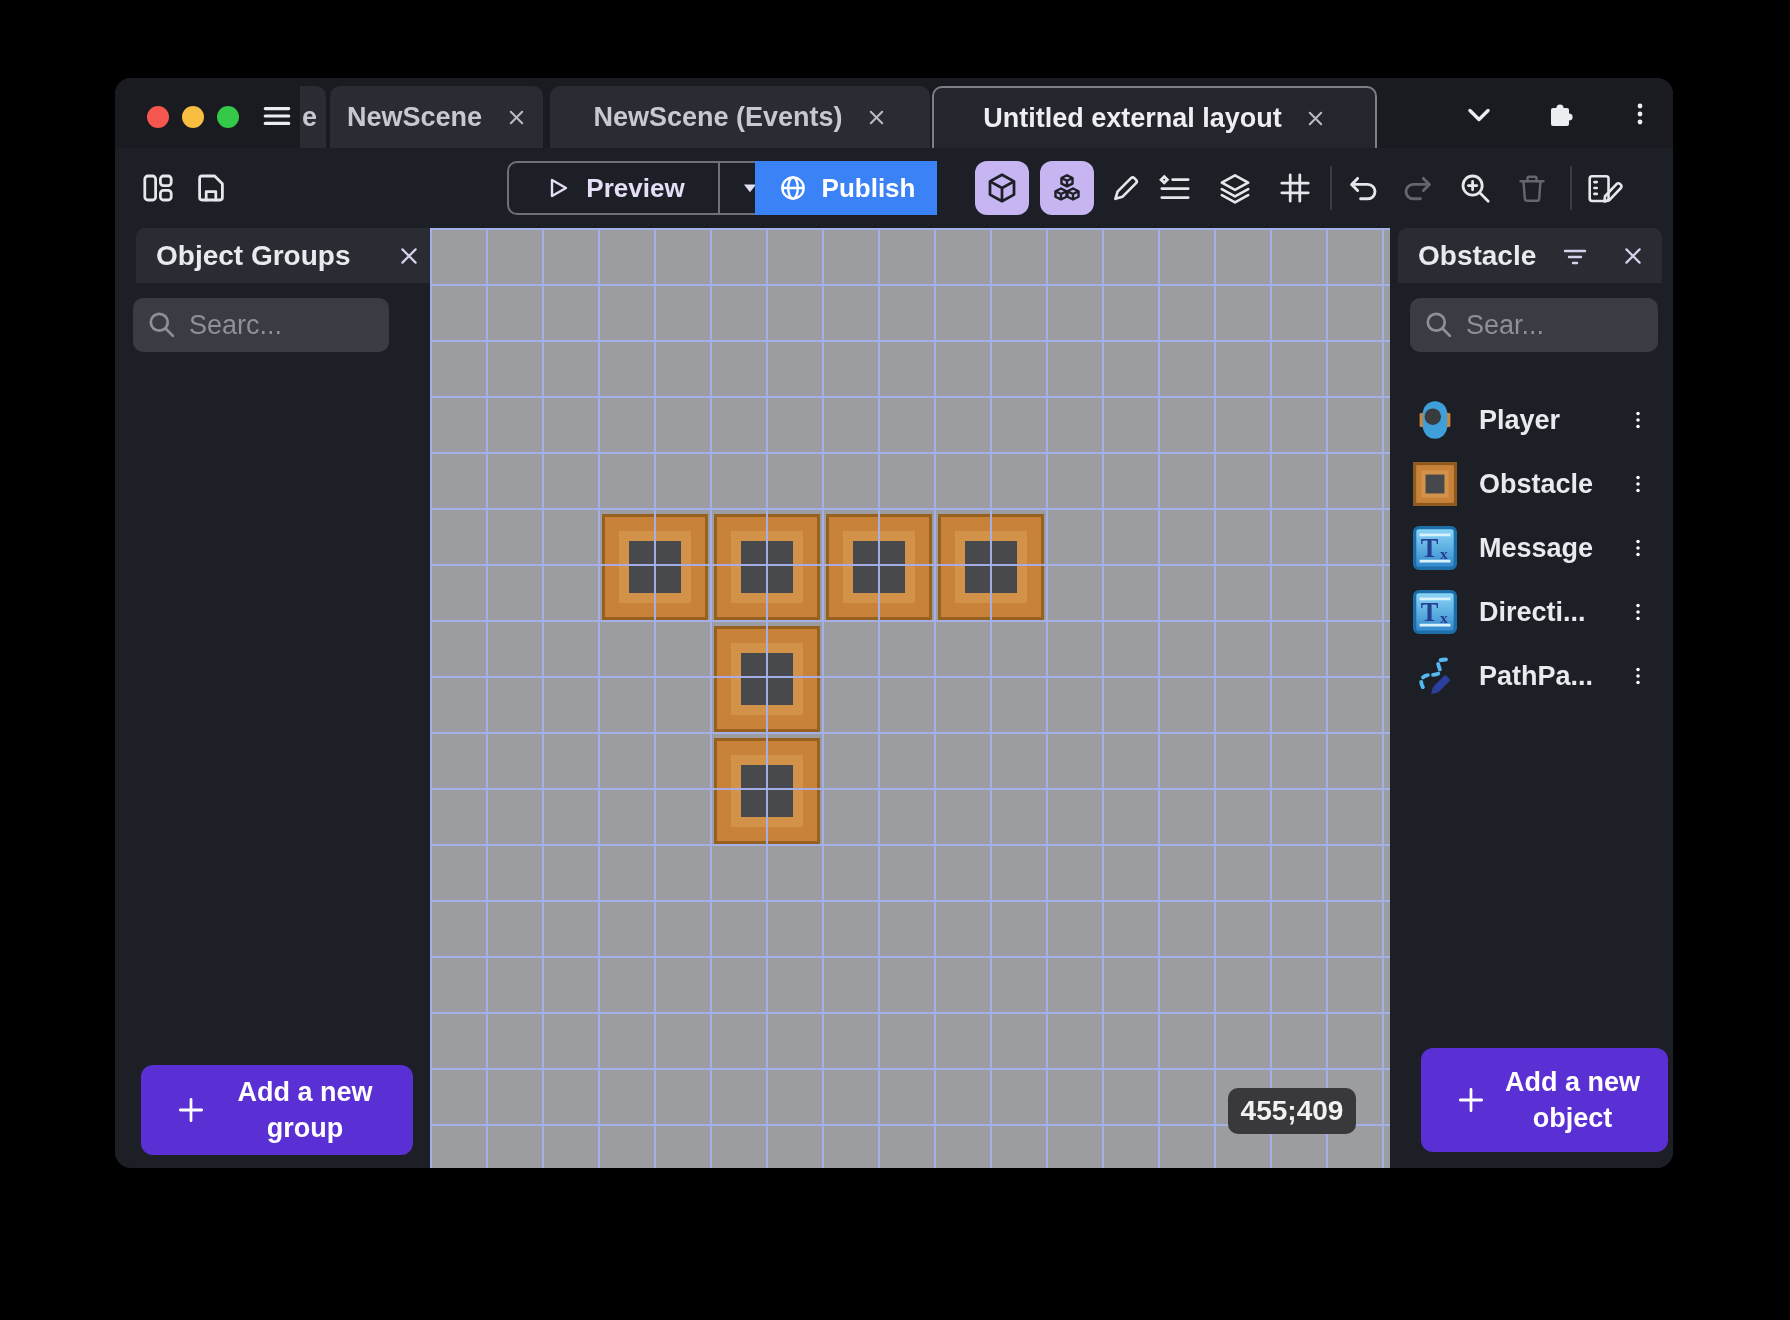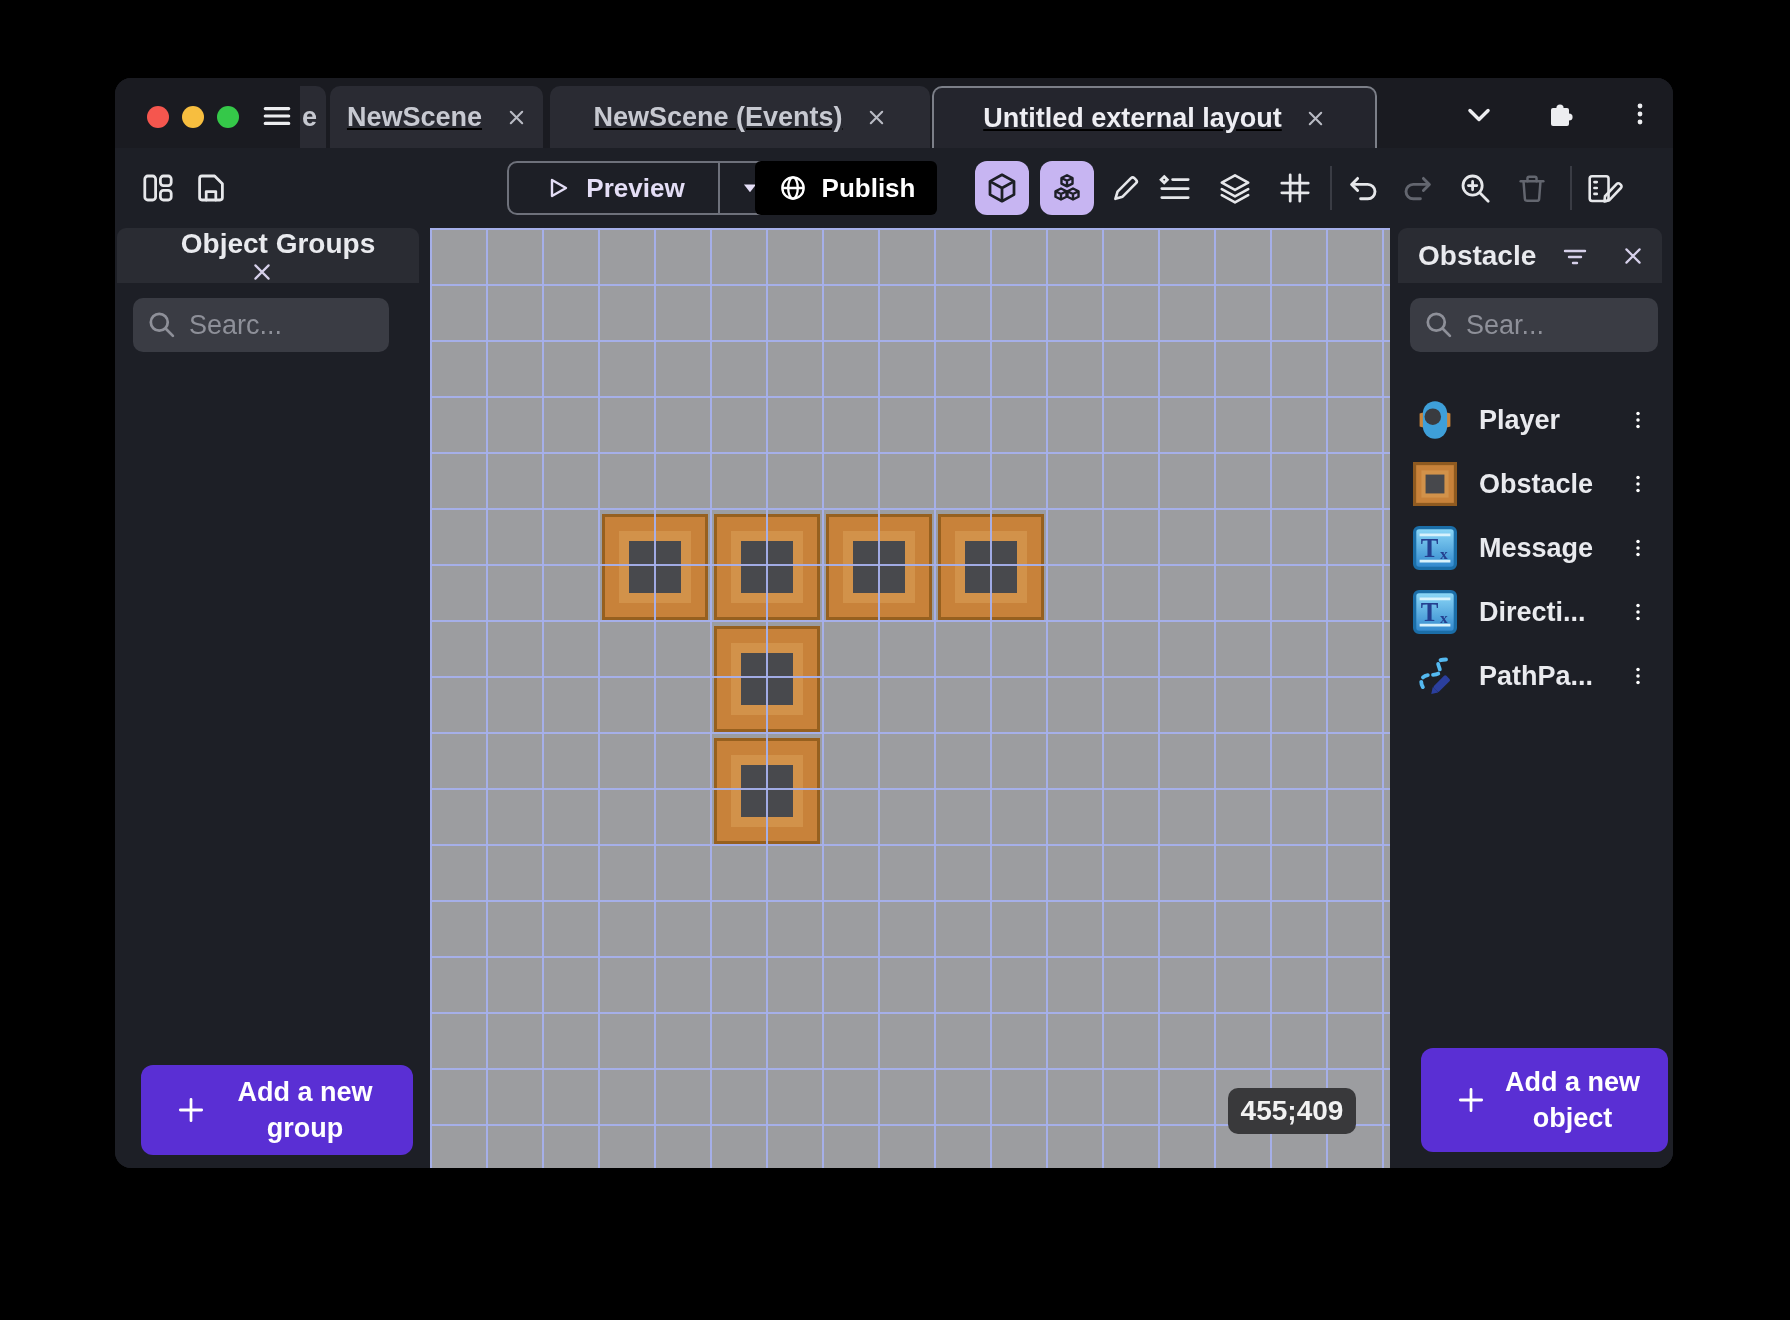--- a/index.html
+++ b/index.html
@@ -13,52 +13,52 @@
     box-shadow:0 30px 80px rgba(0,0,0,.85);
     display:flex; flex-direction:column;
   }
 
   
   .tabbar { position:relative; height:70px; background:#1A1B21; flex:0 0 70px; }
   .traffic { position:absolute; left:32px; top:28px; display:flex; gap:13px; }
   .tl { width:22px; height:22px; border-radius:50%; display:block; cursor:pointer; }
   .hamburger { position:absolute; left:145px; top:22px; width:34px; height:34px; background:none; border:none; color:#ECEDF0; cursor:pointer; }
   .tab { position:absolute; top:8px; height:62px; background:#2A2B33; border-radius:10px 10px 0 0;
-         display:flex; align-items:center; justify-content:center; gap:24px; cursor:pointer;text-decoration:underline; }
+         display:flex; align-items:center; justify-content:center; gap:24px; cursor:pointer; }
   .tab-label { font-size:27px; font-weight:700; color:#C7C9D1; white-space:nowrap; }
   .tab.active { background:#24252D; border:2px solid #7C7F88; border-bottom:none; }
   .tab.active .tab-label { color:#EEEEF3; }
   .tab-fragment { position:absolute; left:185px; top:8px; width:26px; height:62px; background:#2A2B33;
          border-radius:0 10px 0 0; overflow:hidden; display:flex; align-items:center; cursor:pointer; }
   .tab-fragment .tab-label { margin-left:2px; }
   .tab-close { width:20px; height:20px; display:flex; align-items:center; justify-content:center; color:#B9BBC4; cursor:pointer; }
   .tabbar-action { position:absolute; top:20px; width:34px; height:34px; background:none; border:none; color:#ECEDF0; cursor:pointer; }
 
   
   .toolbar { position:relative; height:80px; flex:0 0 80px; background:#1D1F26; }
   .tb { position:absolute; top:50%; transform:translateY(-50%); display:flex; align-items:center; justify-content:center; background:none; border:none; color:#E6E7EA; cursor:pointer; }
   .tb.dim { color:#63666F; }
   .tb-divider { position:absolute; top:18px; width:2px; height:44px; background:#3A3C44; }
   .preview-btn { left:350px; width:275px; height:54px; border:2px solid #6E717B; border-radius:10px; color:#E4DEF6;margin-left:42px; }
   .preview-main { flex:1; display:flex; align-items:center; justify-content:center; gap:14px; height:100%; cursor:pointer; }
   .preview-label { font-size:26px; font-weight:700; }
   .preview-sep { width:2px; height:100%; background:#6E717B; }
   .preview-arrow { width:60px; height:100%; display:flex; align-items:center; justify-content:center; cursor:pointer; }
-  .publish-btn { left:640px; width:182px; height:54px; background:#000000; border-radius:6px; gap:13px; }
+  .publish-btn { left:640px; width:182px; height:54px; background:#3b82f6; border-radius:0; gap:13px; }
   .publish-label { font-size:26px; font-weight:700; color:#FFFFFF; }
   .toggle-btn { width:54px; height:54px; border-radius:12px; background:#C7B5F2; color:#1D1F26; }
 
   
   .content { flex:1; display:flex; }
   .panel { position:relative; background:#1D1F26; }
   .panel.left { width:315px; }
   .panel.right { width:283px; }
   .panel-header { position:absolute; top:0; height:55px; background:#2A2C33; border-radius:9px 9px 0 0;
                   display:flex; align-items:center; }
-  .panel.left .panel-header { left:2px; width:302px;flex-direction:column; }
+  .panel.left .panel-header { left:21px; width:302px; }
   .panel.right .panel-header { left:8px; width:264px; }
   .panel-title { font-size:28px; font-weight:700; color:#E9EAEE; margin-left:20px; flex:1; }
   .panel-close, .panel-filter { background:none; border:none; color:#D6D0EA; cursor:pointer; width:34px; height:34px; display:flex; align-items:center; justify-content:center; }
   .panel-close { margin-right:12px; }
   .searchbox { position:absolute; top:70px; height:54px; background:#3A3C44; border-radius:10px; display:flex; align-items:center; padding:0 14px; gap:12px; }
   .panel.left .searchbox { left:18px; width:256px; }
   .panel.right .searchbox { left:20px; width:248px; }
   .searchbox input { flex:1; background:transparent; border:none; outline:none; font-size:27px; color:#E9EAEE; font-family:"Liberation Sans",sans-serif; min-width:0; }
   .searchbox input::placeholder { color:#8E9099; }
   .cta-btn { position:absolute; background:#5A2FD4; border:none; border-radius:12px; display:flex; align-items:center; cursor:pointer; color:#fff;margin-left:8px; }

